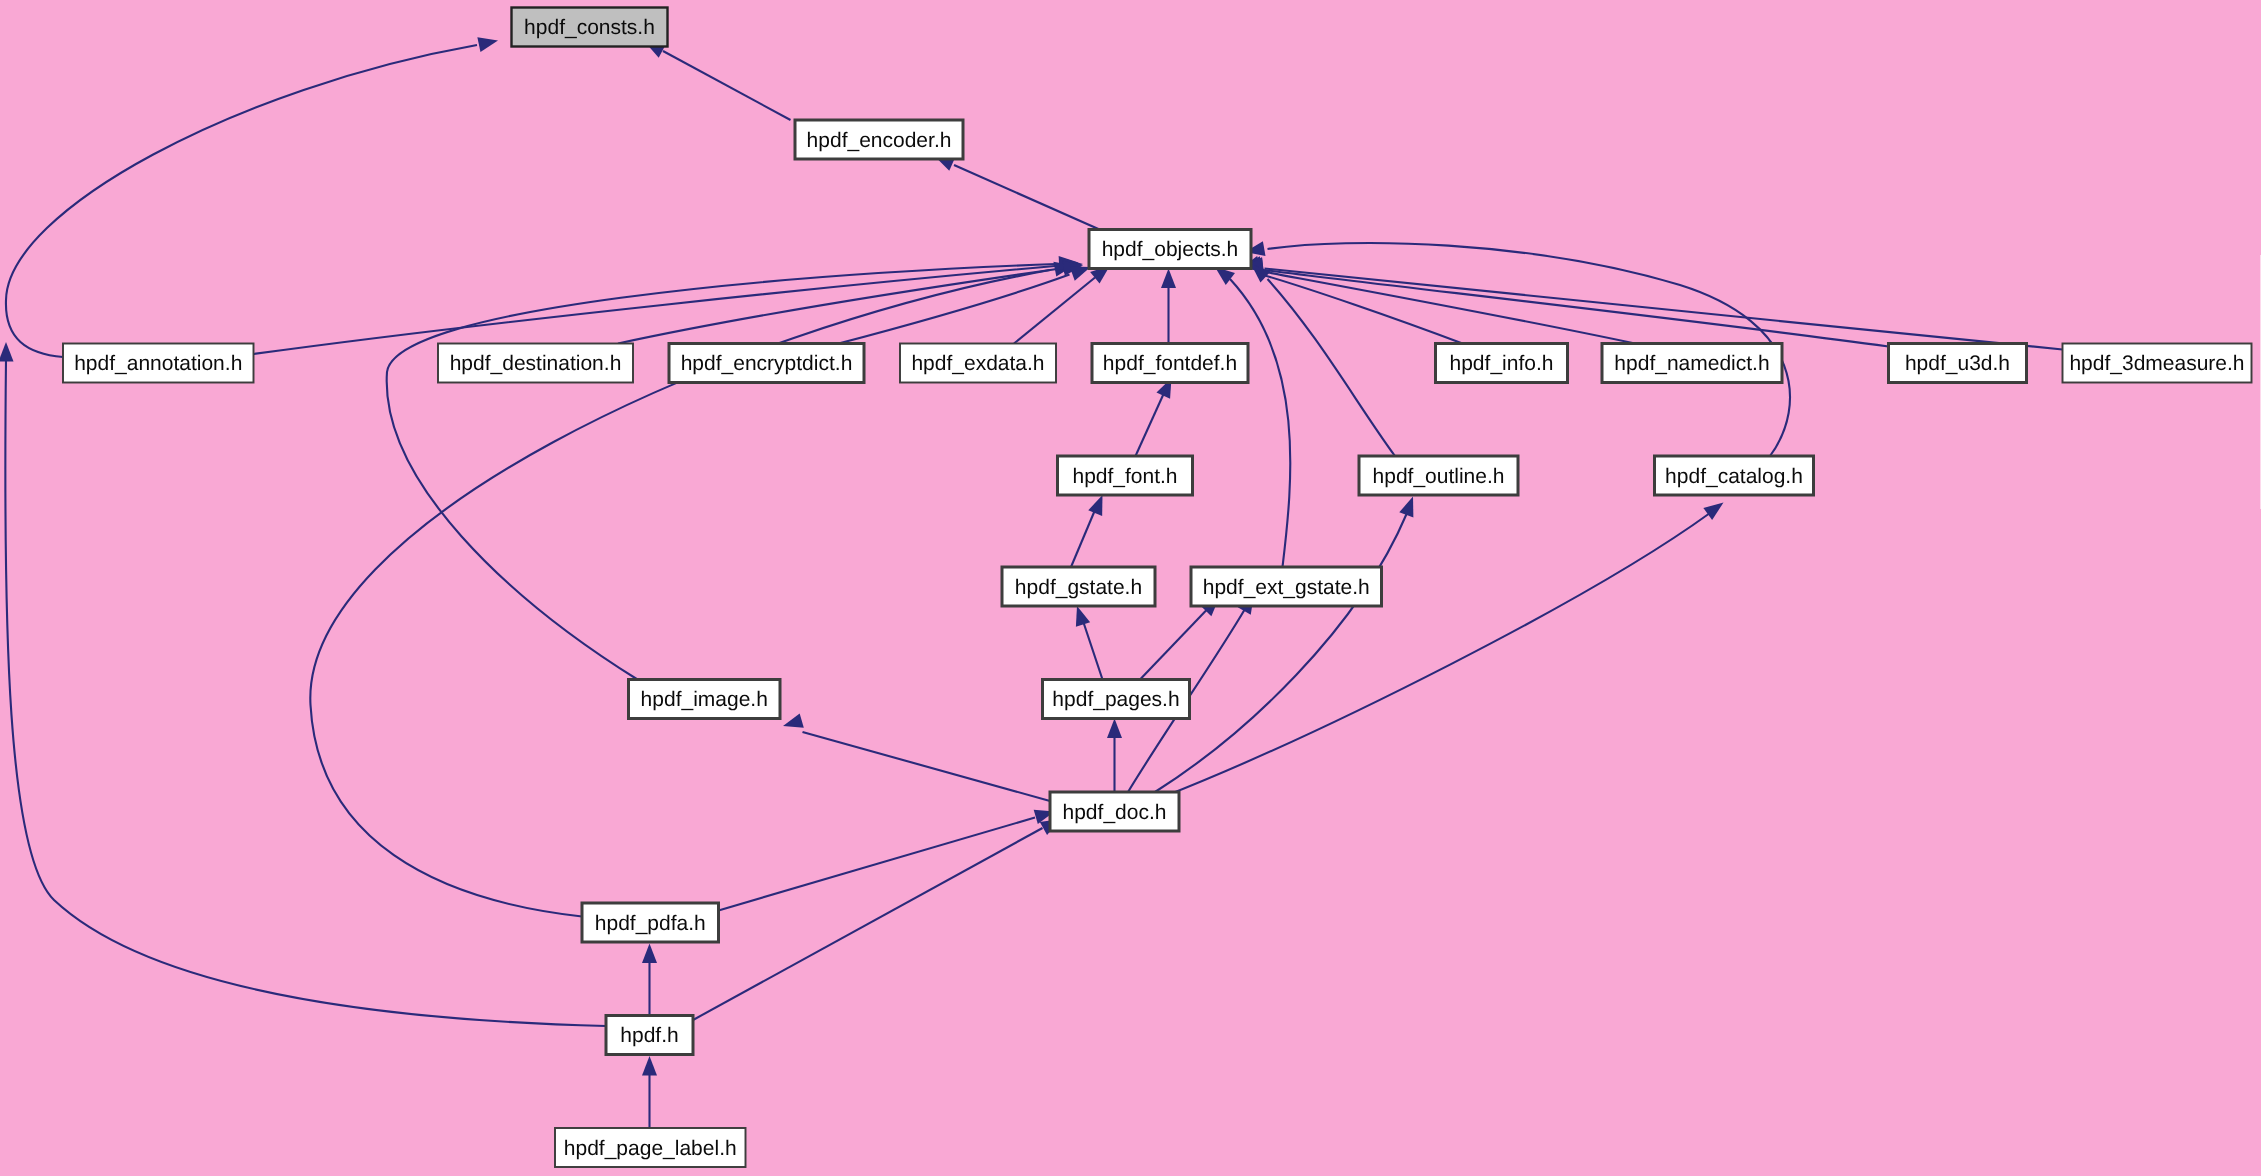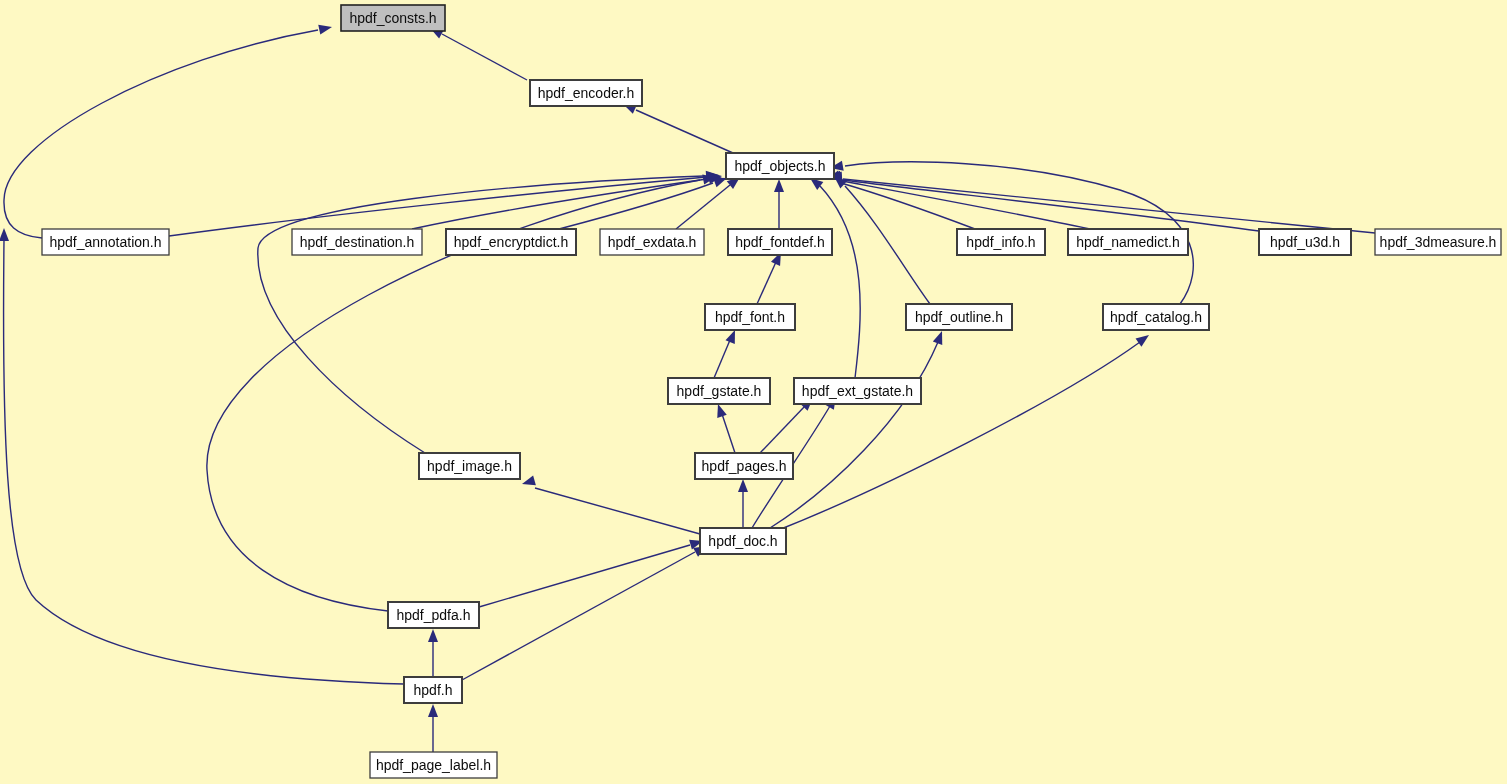--- a/index.html
+++ b/index.html
@@ -4,21 +4,21 @@
 <style>
   html, body {
     margin: 0;
     padding: 0;
     background: #ffffff;
   }
   #graph-root {
     position: relative;
     width: 1507px;
     height: 784px;
-    background: #fef9c3;
+    background: #f9a8d4;
     font-family: "Liberation Sans", sans-serif;
     overflow: hidden;
   }
   svg.graph-canvas {
     position: absolute;
     left: 0;
     top: 0;
     width: 1507px;
     height: 784px;
     display: block;

